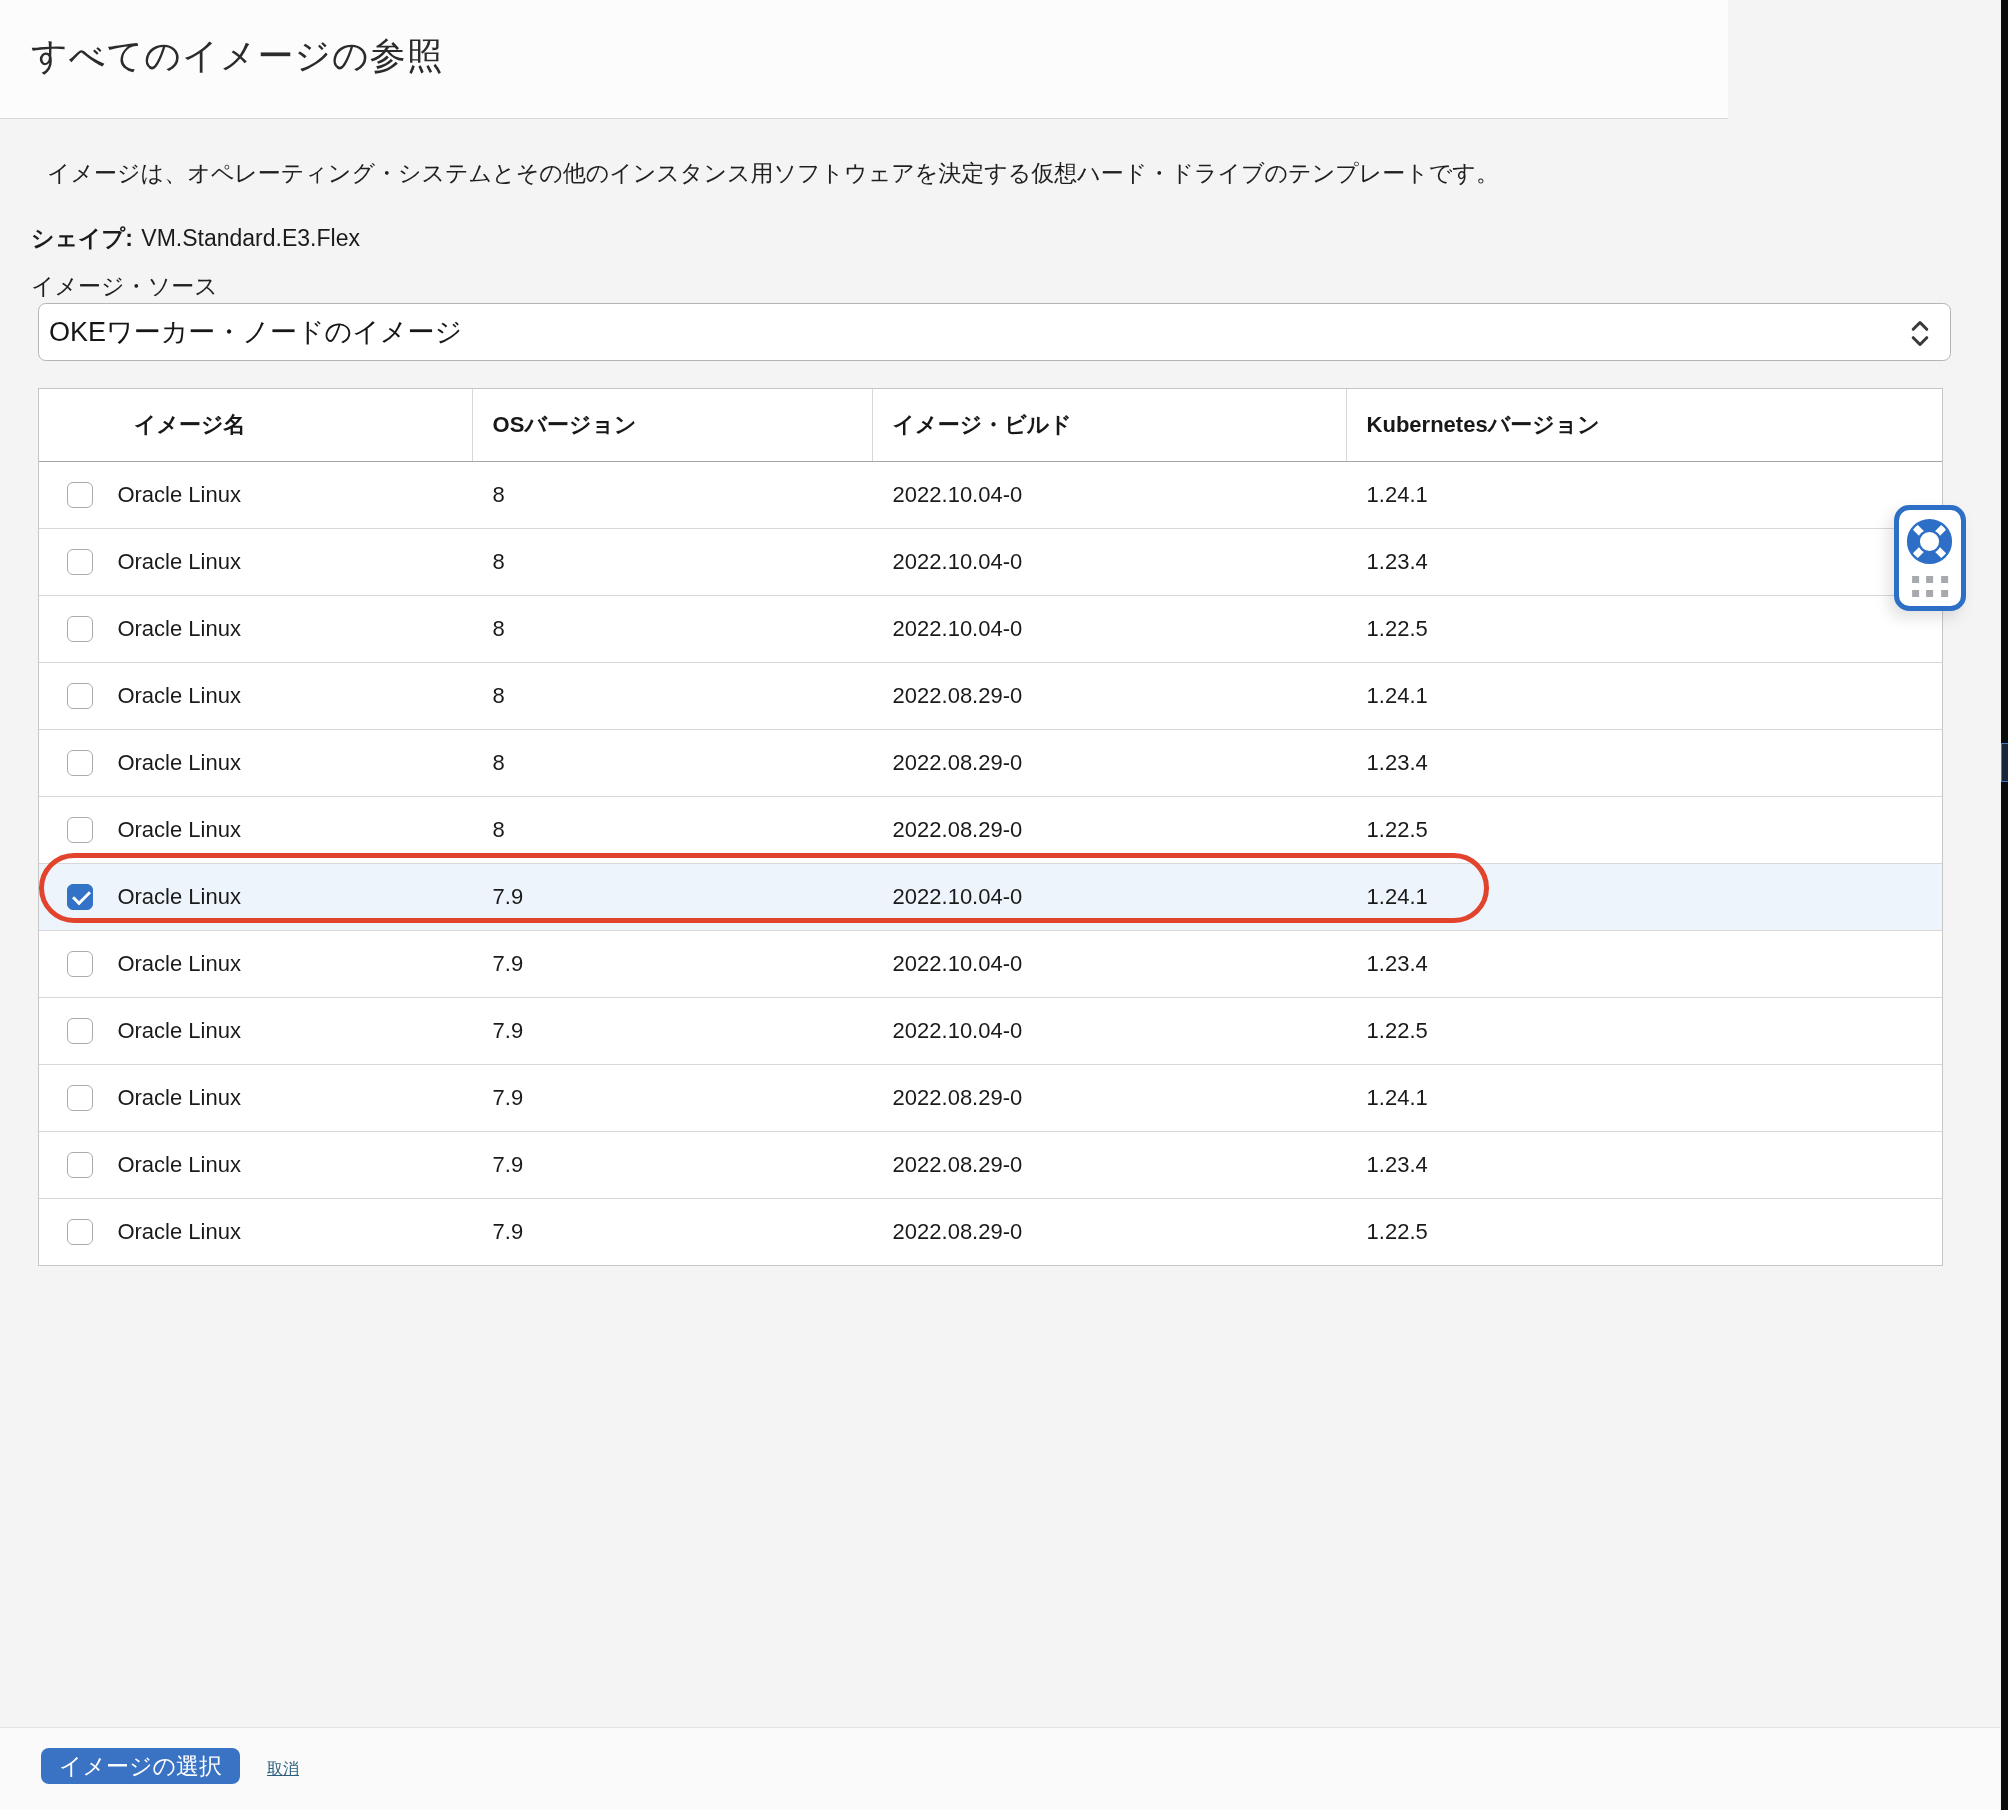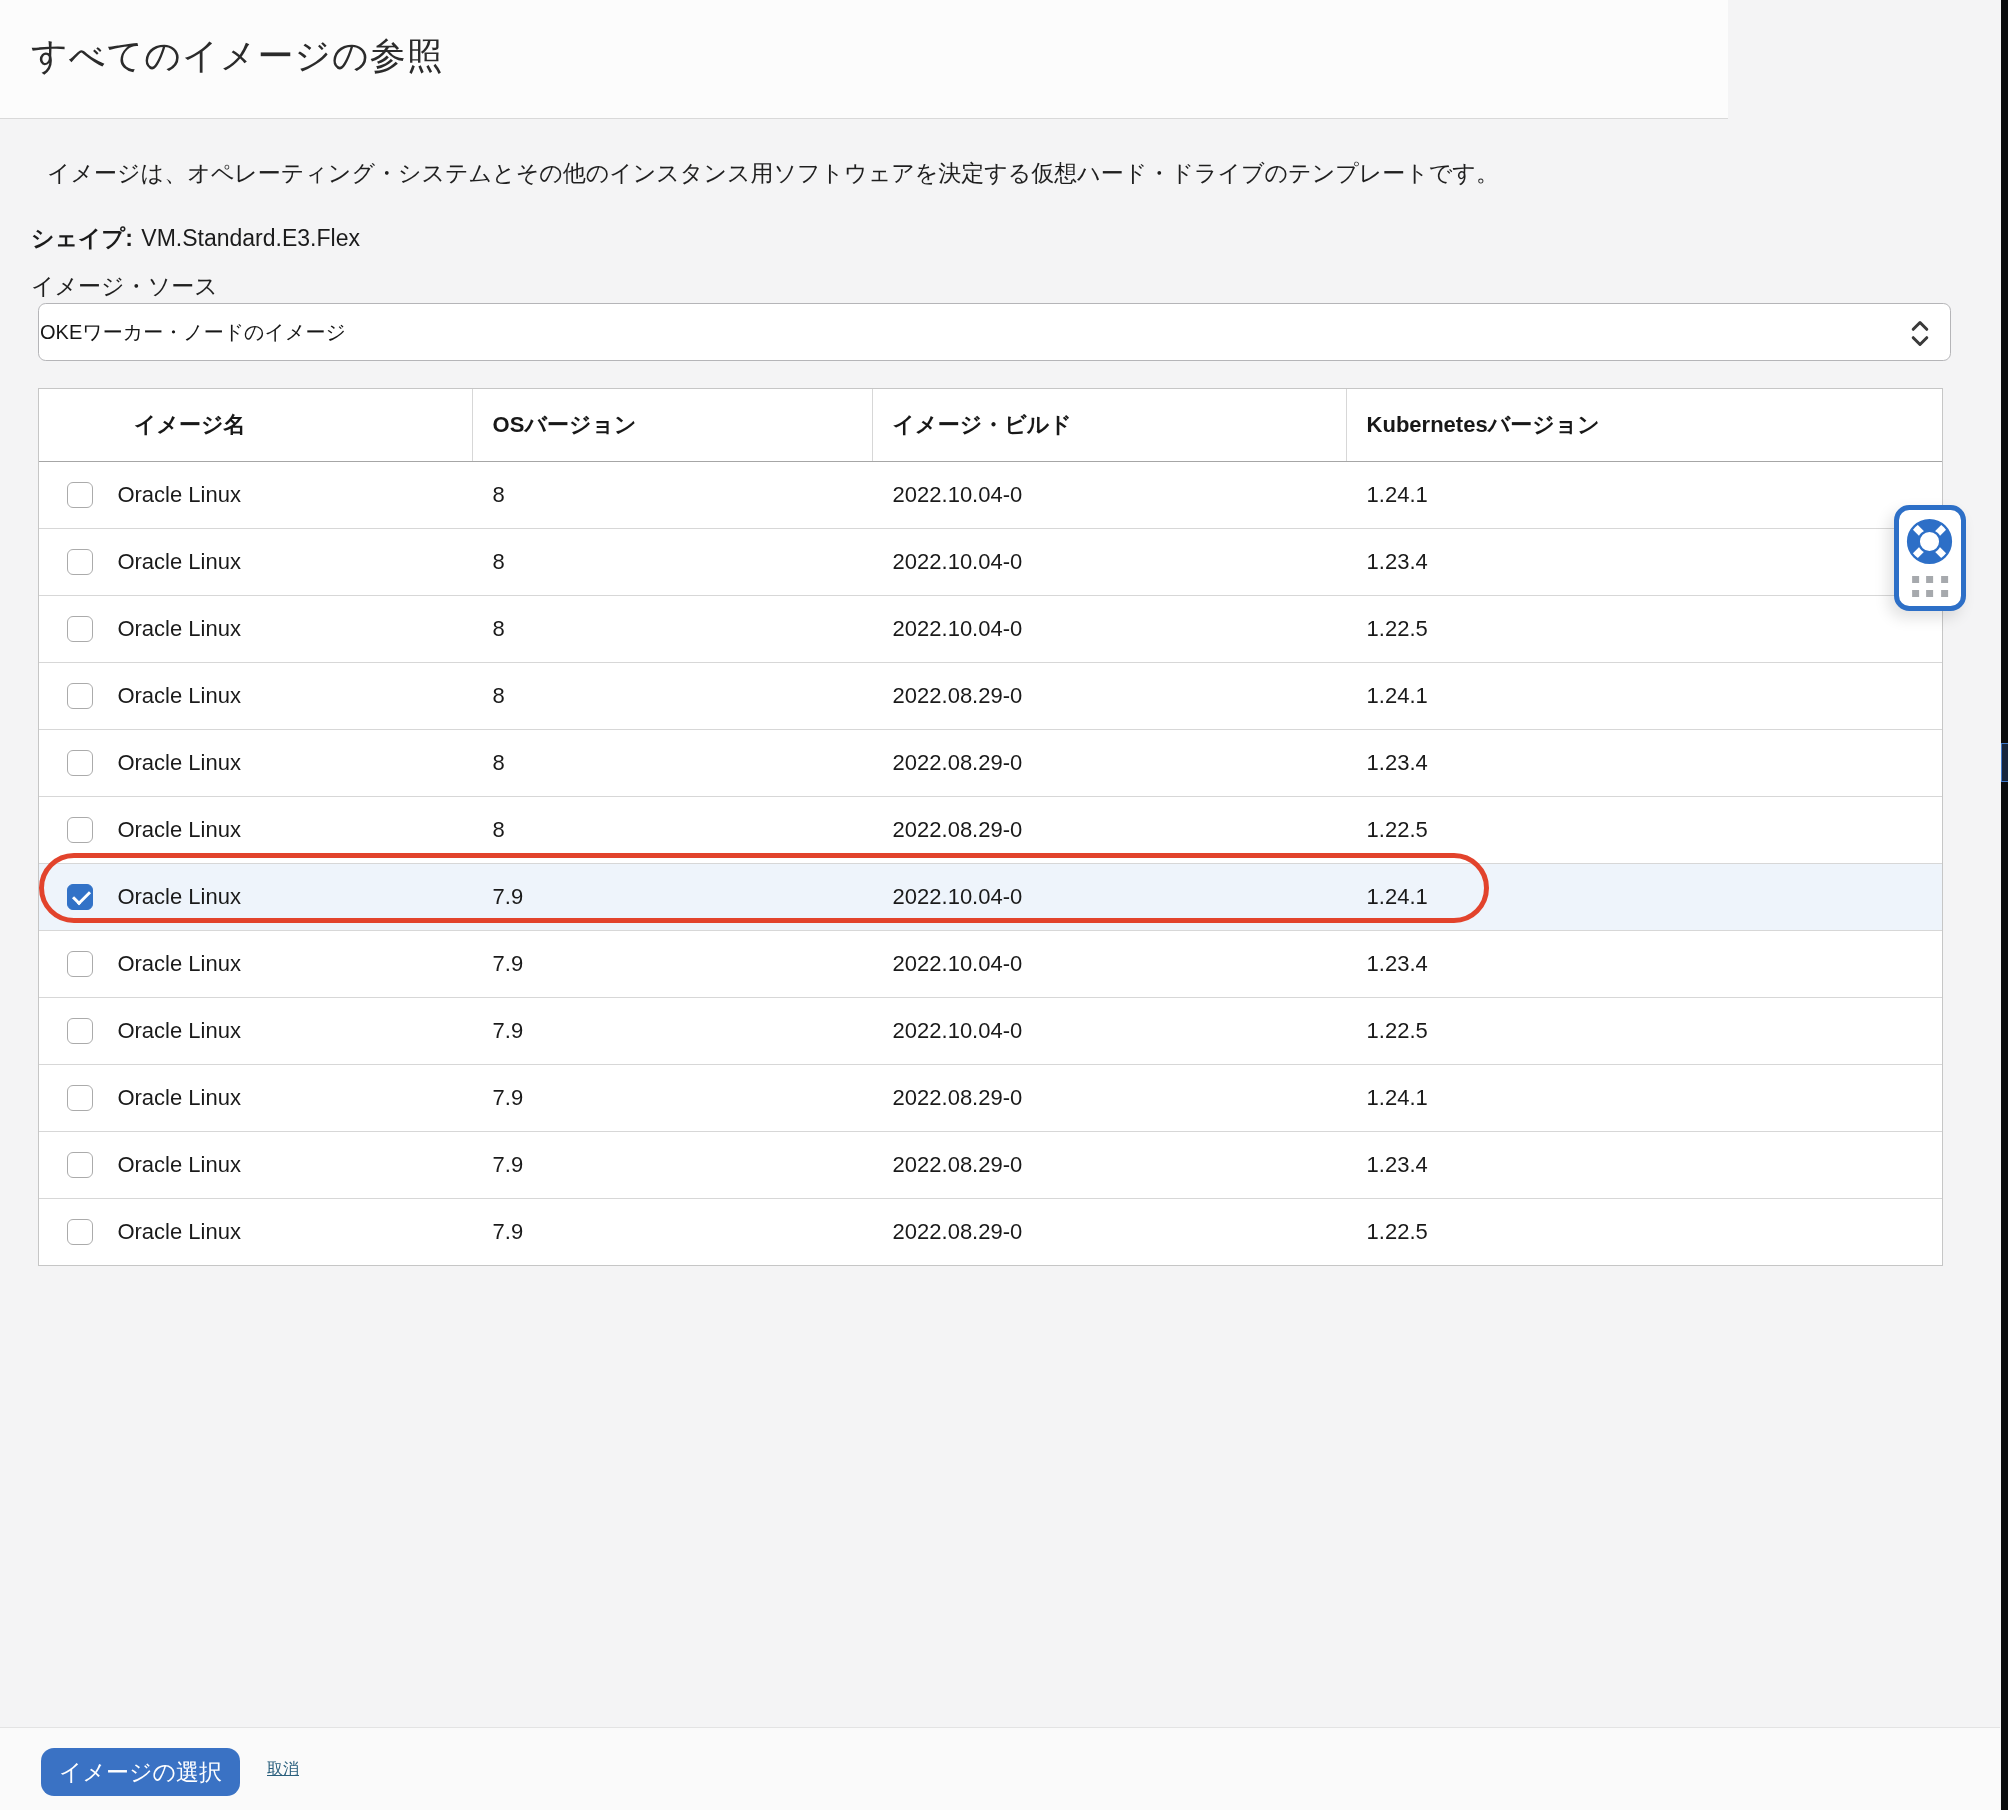--- a/index.html
+++ b/index.html
@@ -15,21 +15,21 @@
   .desc{position:absolute;left:31px;top:143px;margin:16px;font-size:23px;line-height:1.3;color:#1f1f1f;}
   .shape{position:absolute;left:31px;top:223px;margin:0;font-size:23px;}
   .shape .lbl{font-weight:700;margin-right:8.5px;}
   .src-label{position:absolute;left:31px;top:271px;font-size:23px;color:#1f1f1f;}
   
   .select{
     position:absolute;left:38px;top:303px;width:1913px;height:58px;box-sizing:border-box;
     background:#fff;border:1.7px solid #b5b5b8;border-radius:7.7px;
     display:flex;align-items:center;cursor:pointer;
   }
-  .select .sel-text{margin-left:1px;font-size:20px;color:#161616;}
+  .select .sel-text{margin-left:10px;font-size:27px;color:#161616;}
   .select .updown{position:absolute;right:19px;top:13.6px;}
   
   .table{position:absolute;left:38px;top:388px;width:1905px;box-sizing:border-box;background:#fff;border:1.7px solid #c6c6c6;}
   .thead{display:grid;grid-template-columns:434px 400px 474px auto;height:72px;border-bottom:1.7px solid #a6a6a6;}
   .thead .hcell{display:flex;align-items:center;font-size:22px;font-weight:700;color:#181818;border-right:1.7px solid #d7d7d7;padding-left:19.6px;box-sizing:border-box;}
   .thead .hcell:last-child{border-right:none;}
   .thead .hcell.first{padding-left:95px;}
   .trow{display:grid;grid-template-columns:434px 400px 474px auto;height:66px;border-bottom:0.9px solid #d7d7d7;background:#fff;}
   .trow:last-child{border-bottom:none;}
   .trow.selected{background:#eef4fb;}
@@ -53,22 +53,22 @@
     position:absolute;left:1894px;top:505px;width:72px;height:106px;box-sizing:border-box;
     background:#fff;border:5.1px solid #2d6fc7;border-radius:15.3px;cursor:pointer;
     box-shadow:-5.1px 6.8px 15.3px rgba(0,0,0,.12);
   }
   .help-btn svg.buoy{position:absolute;left:6px;top:6.8px;}
   .dots{position:absolute;left:50%;transform:translateX(-50%);top:66px;display:grid;grid-template-columns:repeat(3,6.8px);grid-template-rows:repeat(2,6.8px);gap:7.7px;}
   .dots span{width:6.8px;height:6.8px;background:#a6a9ad;}
   
   .footer{position:absolute;left:0;top:1727px;width:2000px;height:84px;background:#fafafa;border-top:1.7px solid #e3e3e3;}
   .primary-btn{
-    position:absolute;left:41px;top:20.4px;width:199px;height:48px;
-    background:#3a72c4;color:#fff;border:none;border-radius:13px;
+    position:absolute;left:41px;top:20.4px;width:199px;height:36px;
+    background:#3a72c4;color:#fff;border:none;border-radius:8px;
     font-size:23px;font-family:Liberation Sans, sans-serif;cursor:pointer;
   }
   .cancel{
     position:absolute;left:267px;top:31px;font-size:16px;color:#2a5f7d;
     text-decoration:underline;cursor:pointer;
   }
   
   .edge-strip{position:absolute;right:0;top:0;width:8.5px;height:1811px;background:#0a0b0d;}
   .edge-accent{position:absolute;left:0;top:743px;width:8.5px;height:39px;box-sizing:border-box;border:1.7px solid #3e78c9;background:#16253c;}
 </style>

